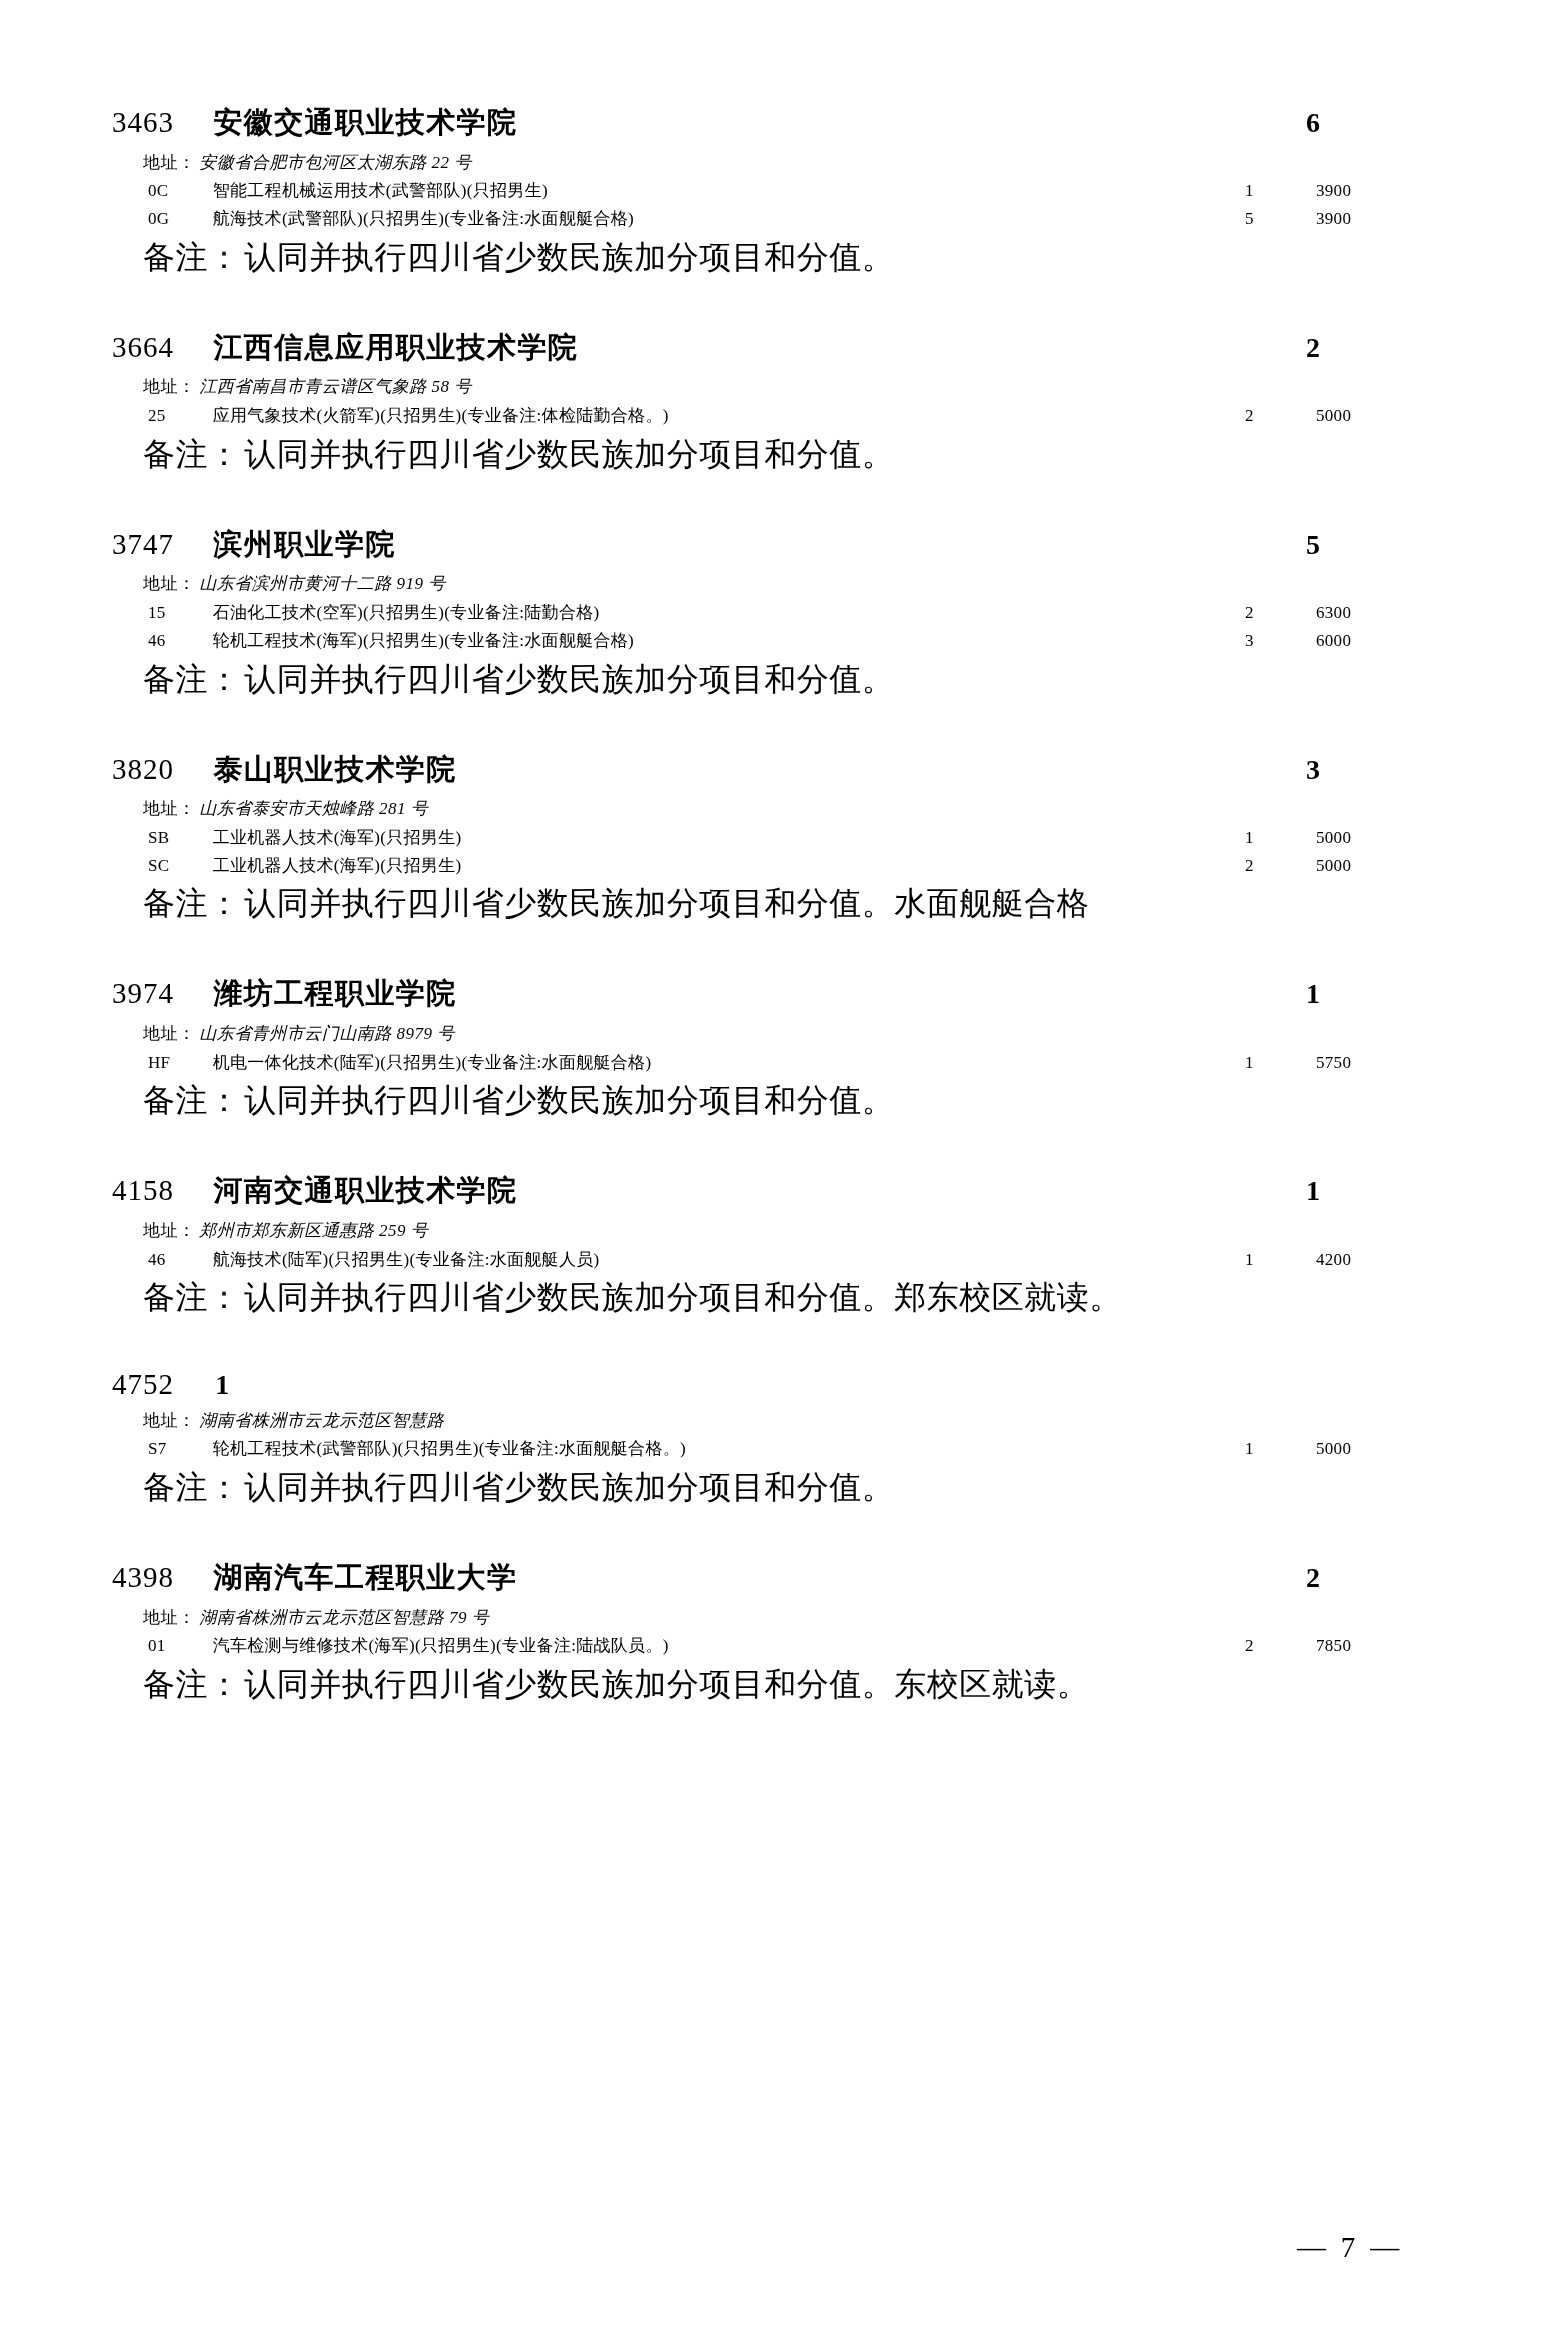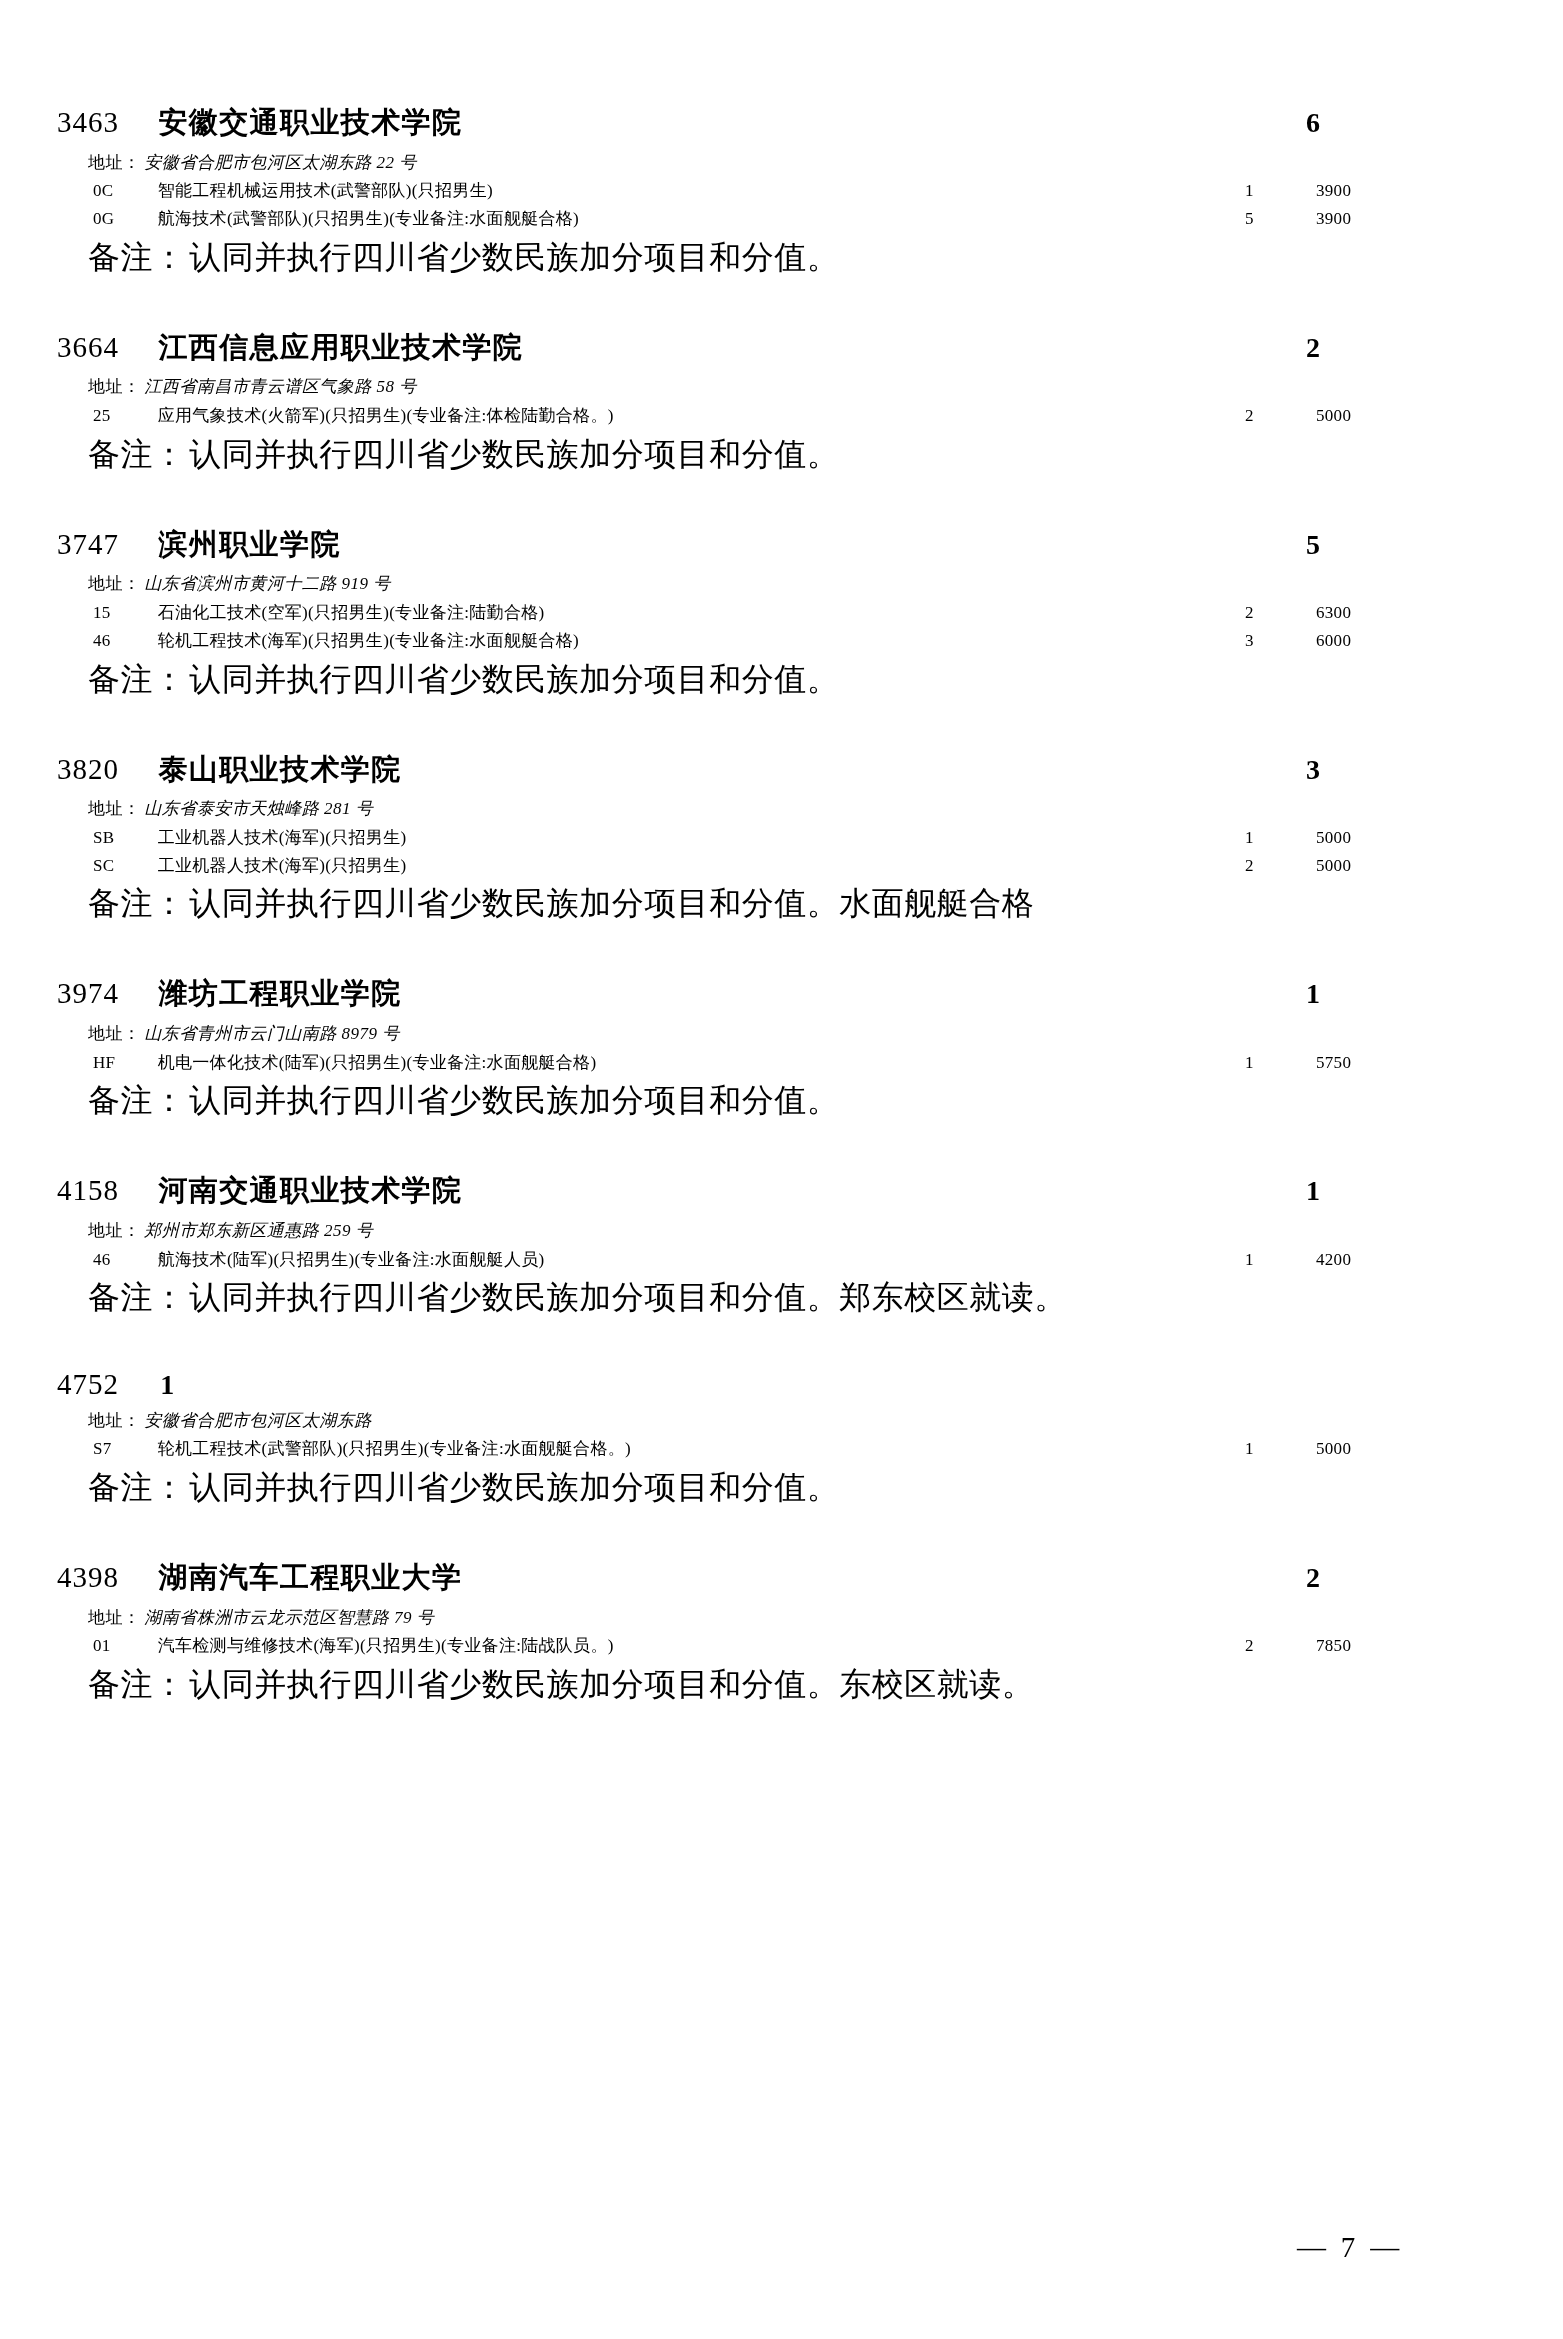--- a/index.html
+++ b/index.html
@@ -12,21 +12,21 @@
     min-height: 2339px;
     font-family: "Liberation Serif", "DejaVu Serif", serif;
     color: #000000;
     position: relative;
   }
   .page {
     position: relative;
     width: 1564px;
     min-height: 2339px;
     box-sizing: border-box;
-    padding: 103px 143px 57px 57px;
+    padding: 103px 143px 57px 112px;
   }
   .school-block {
     margin-bottom: 48px;
   }
   .school-head {
     display: flex;
     align-items: baseline;
     margin-bottom: 7.6px;
   }
   .school-code {
@@ -267,21 +267,21 @@
           <span class="note-value">认同并执行四川省少数民族加分项目和分值。郑东校区就读。</span>
         </div>
       </div>
       <div class="school-block">
         <div class="school-head">
           <div class="school-code">4752</div>
           <div class="school-total">1</div>
         </div>
         <div class="addr-line">
           <span class="addr-label">地址：</span>
-          <span class="addr-value">安徽省合肥市包河区太湖东路</span>
+          <span class="addr-value">湖南省株洲市云龙示范区智慧路</span>
         </div>
         <div class="major-row">
           <span class="major-code">S7</span>
           <span class="major-name">轮机工程技术(武警部队)(只招男生)(专业备注:水面舰艇合格。)</span>
           <span class="major-plan">1</span>
           <span class="major-fee">5000</span>
         </div>
         <div class="note-line">
           <span class="note-label">备注：</span>
           <span class="note-value">认同并执行四川省少数民族加分项目和分值。</span>

